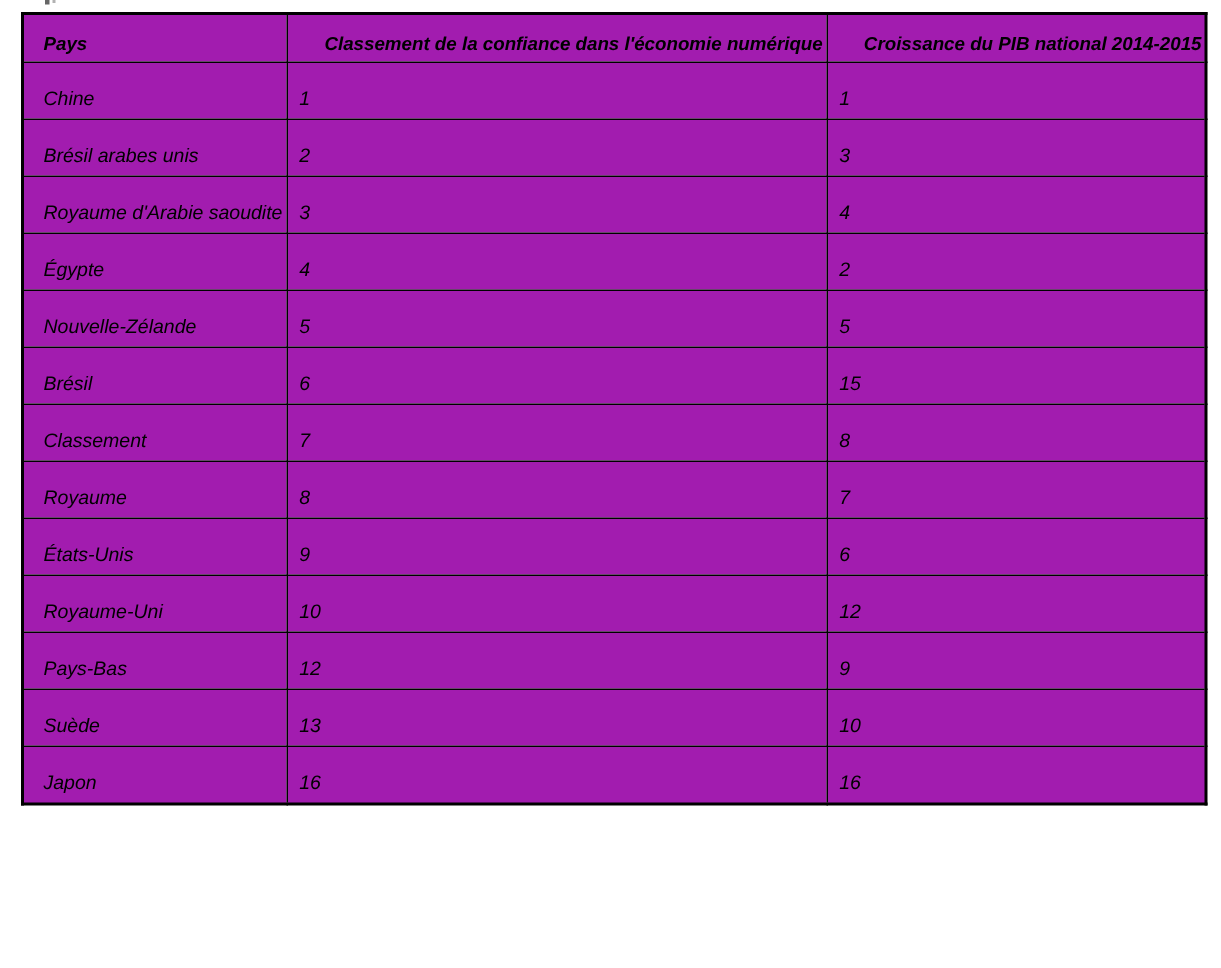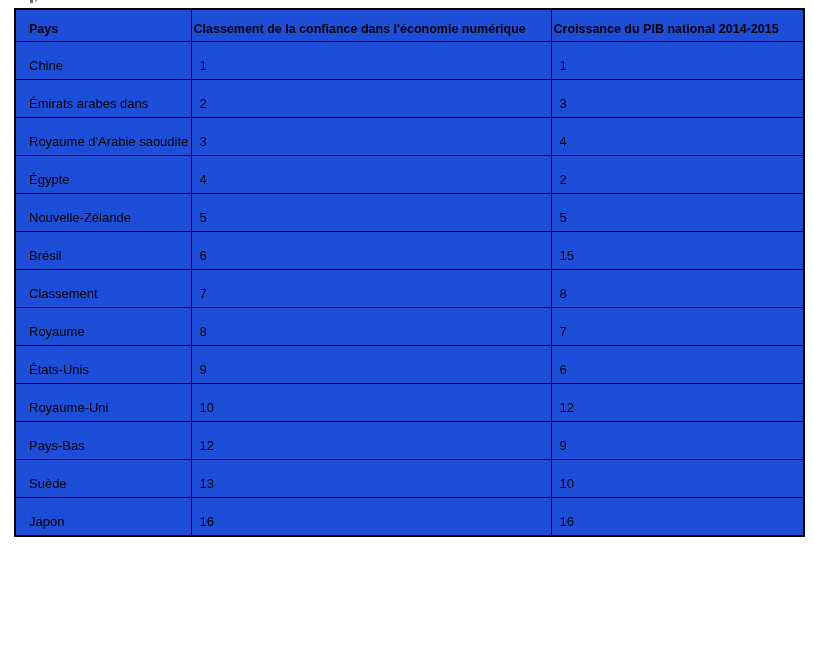--- a/index.html
+++ b/index.html
@@ -34,30 +34,31 @@
     top: 8px;
     border-collapse: collapse;
     table-layout: fixed;
     border: 2px solid #000000;
   }
   table.ranking th,
   table.ranking td {
     border: 1px solid #000000;
     vertical-align: bottom;
     overflow: hidden;
-    background: #1d4ed8;
+    background: #a21caf;
+    font-style: italic;
   }
   table.ranking thead tr { height: 32px; }
   table.ranking tbody tr { height: 37px; }
   th {
     font-weight: bold;
     font-size: 12.5px;
     white-space: nowrap;
     padding: 0 2px 5px 2px;
-    text-align: left;
+    text-align: right;
   }
   th.col-pays {
     text-align: left;
     padding-left: 13px;
   }
   td {
     font-size: 13px;
     white-space: nowrap;
     padding: 16px 2px 6px 8px;
     text-align: left;
@@ -87,21 +88,21 @@
       <th class="col-croissance">Croissance du PIB national 2014-2015</th>
     </tr>
   </thead>
   <tbody>
       <tr>
         <td class="country-cell">Chine</td>
         <td class="trust-rank-cell">1</td>
         <td class="gdp-growth-cell">1</td>
       </tr>
       <tr>
-        <td class="country-cell">Émirats arabes dans</td>
+        <td class="country-cell">Brésil arabes unis</td>
         <td class="trust-rank-cell">2</td>
         <td class="gdp-growth-cell">3</td>
       </tr>
       <tr>
         <td class="country-cell">Royaume d'Arabie saoudite</td>
         <td class="trust-rank-cell">3</td>
         <td class="gdp-growth-cell">4</td>
       </tr>
       <tr>
         <td class="country-cell">Égypte</td>

